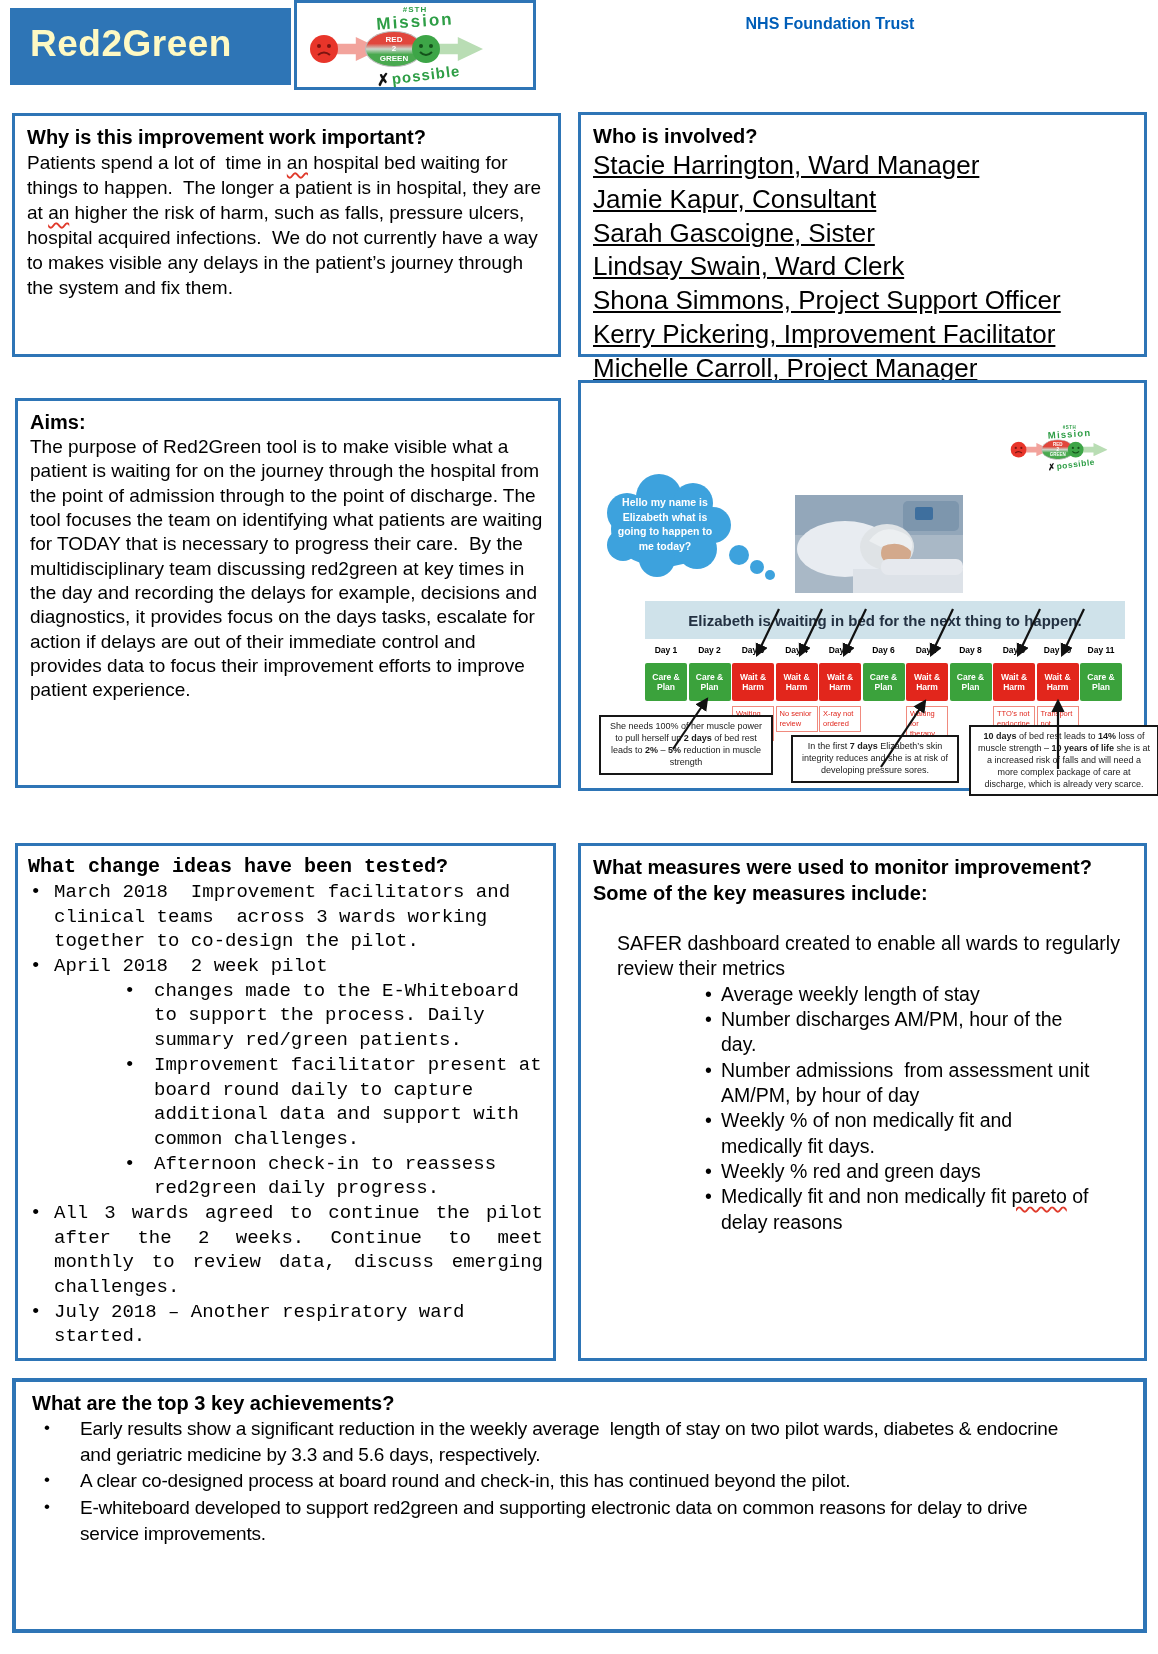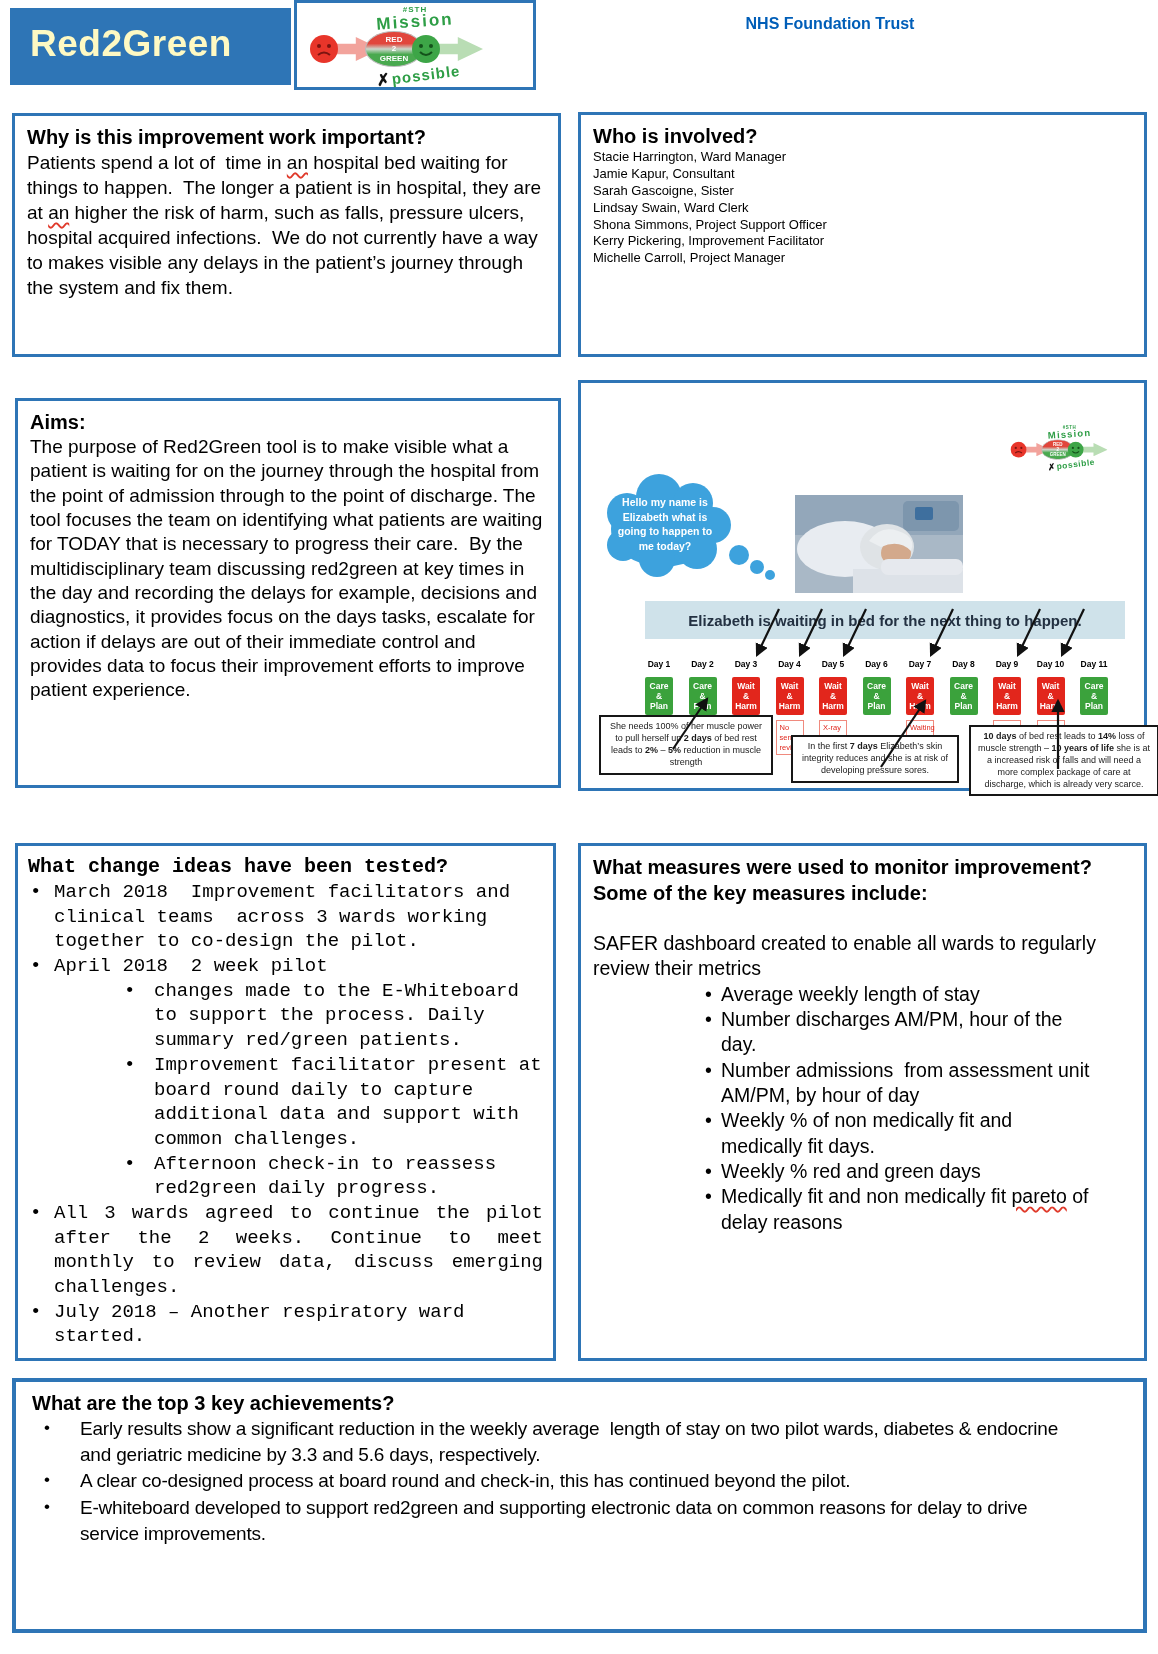--- a/index.html
+++ b/index.html
@@ -40,56 +40,56 @@
   
   .panel{position:absolute;border:3px solid var(--accent,#2E75B6);box-sizing:border-box;background:#fff;}
   .p-title{font-weight:bold;font-size:20px;line-height:1.3;}
   .p-body{font-size:19px;line-height:1.32;white-space:pre-wrap;}
   .squig{text-decoration:underline;text-decoration-style:wavy;text-decoration-color:#e03a2b;
          text-decoration-thickness:2px;text-underline-offset:3px;}
   .bseg{font-weight:bold;}
 
   #panel-why{left:12px;top:113px;width:549px;height:244px;padding:8px 12px;}
   #panel-who{left:578px;top:112px;width:569px;height:245px;padding:8px 12px;}
-  .who-line{font-size:13px;line-height:1.3;}
+  .who-line{font-size:26px;line-height:1.3;text-decoration:underline;}
   #panel-aims{left:15px;top:398px;width:546px;height:390px;padding:8px 12px;}
   #panel-aims .p-body{line-height:1.28;}
   #panel-diagram{left:578px;top:380px;width:569px;height:411px;padding:0;}
   #panel-change{left:15px;top:843px;width:541px;height:518px;padding:8px 10px;font-family:Liberation Mono, monospace;}
   #panel-measures{left:578px;top:843px;width:569px;height:518px;padding:8px 12px;}
   #panel-achieve{left:12px;top:1378px;width:1135px;height:255px;border-width:4px;padding:8px 16px;}
 
   .ci{display:flex;font-size:19px;line-height:1.3;}
   .ci .cb{flex:none;width:24px;padding-left:2px;}
   .ci .ct{white-space:pre-wrap;}
   .ci.l2{margin-left:90px;}
   .ci.l2 .cb{width:30px;padding-left:6px;}
   .ci.just .ct{flex:1;text-align:justify;white-space:normal;}
 
   .m-gap{height:25px;}
-  .m-intro{font-size:19.5px;line-height:1.3;}
+  .m-intro{font-size:19.5px;line-height:1.3;margin-left:24px;}
   .m-li{display:flex;margin-left:112px;font-size:19.5px;line-height:1.3;}
   .m-li .cb{flex:none;width:16px;}
   .m-li .ct{max-width:375px;white-space:pre-wrap;}
 
   .a-li{display:flex;font-size:19px;line-height:1.38;letter-spacing:-.2px;}
   .a-li .cb{flex:none;width:36px;padding-left:12px;font-size:17px;}
   .a-li .ct{max-width:1010px;white-space:pre-wrap;}
 
   
   .dg{position:relative;width:563px;height:405px;}
   .dg-mini{position:absolute;right:14px;top:42px;transform:scale(0.56);transform-origin:top right;}
   .bubble{position:absolute;left:16px;top:88px;width:200px;height:122px;}
   .bubble svg{position:absolute;inset:0;}
   .bubble .btxt{position:absolute;left:16px;top:24px;width:104px;font-size:10.5px;font-weight:bold;color:#fff;
                 text-align:center;line-height:1.4;}
   .photo{position:absolute;left:214px;top:112px;width:168px;height:98px;}
   .banner{position:absolute;left:64px;top:218px;width:480px;height:38px;background:var(--banner_bg,#CFE2EA);
           display:flex;align-items:center;justify-content:center;font-size:15px;font-weight:bold;color:#233142;}
-  .dcol{position:absolute;top:276px;width:28px;}
+  .dcol{position:absolute;top:262px;width:42px;}
   .d-label{font-size:8.5px;font-weight:bold;text-align:center;height:12px;white-space:nowrap;}
   .d-box{margin-top:6px;height:38px;display:flex;align-items:center;justify-content:center;text-align:center;
          color:#fff;font-weight:bold;font-size:8.5px;line-height:1.2;border-radius:2px;padding:17px 2px;box-sizing:border-box;}
   .d-box.green{background:var(--green,#3BA23C);}
   .d-box.red{background:var(--red,#E2261C);}
   .d-delay{margin-top:5px;border:1px solid #f08a7e;color:#e0281e;font-size:7.5px;line-height:1.3;padding:2px 3px;background:#fff;}
   .callout{position:absolute;border:2px solid #161616;background:#fff;font-size:9px;line-height:1.32;
            text-align:center;padding:4px 6px;color:#1a1a1a;}
   #co-0{left:18px;top:332px;width:158px;}
   #co-1{left:210px;top:352px;width:152px;}

